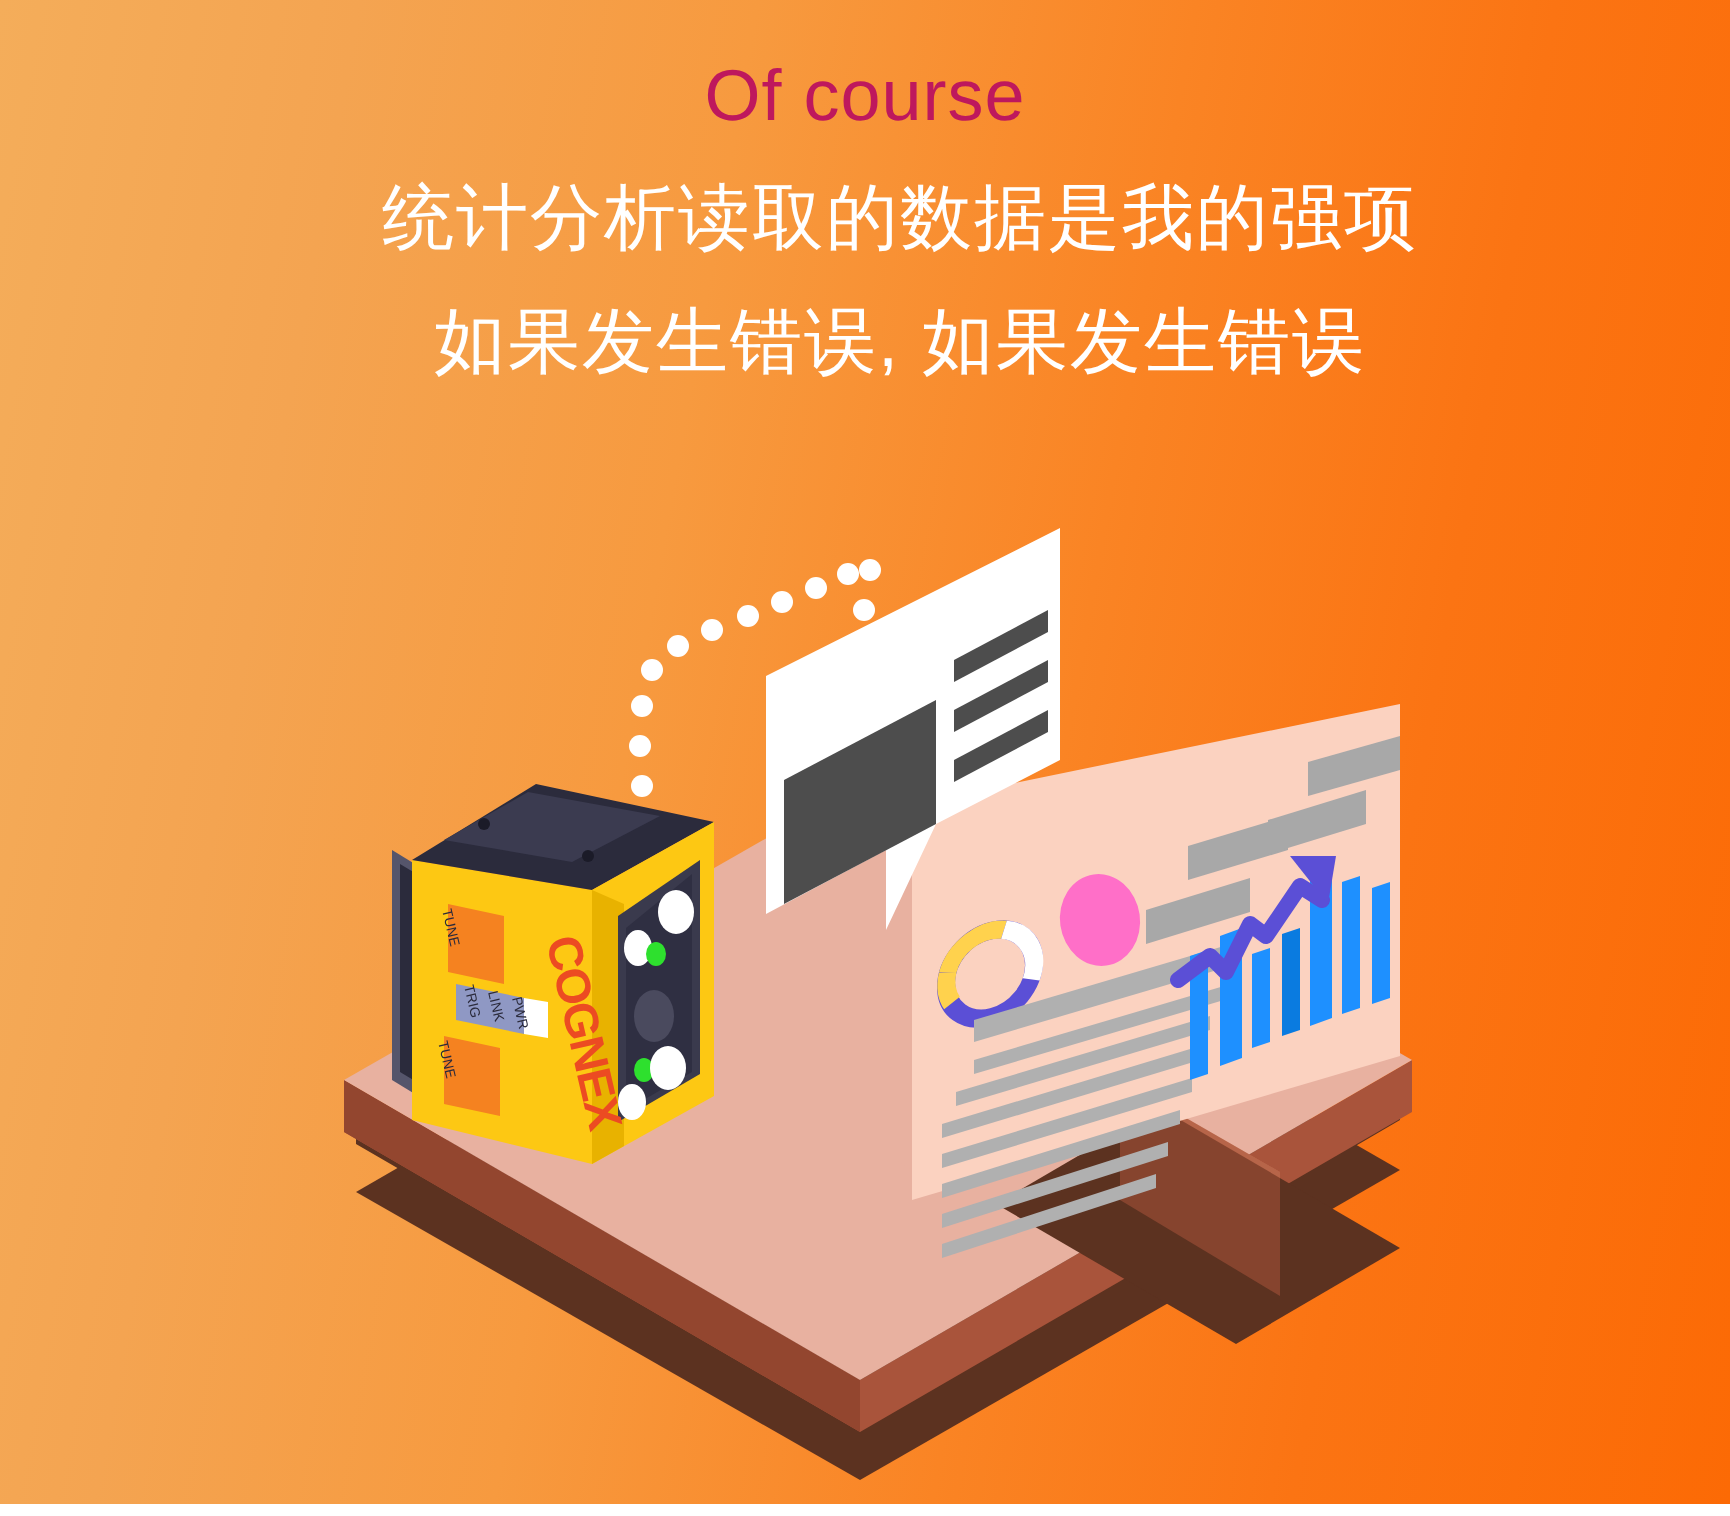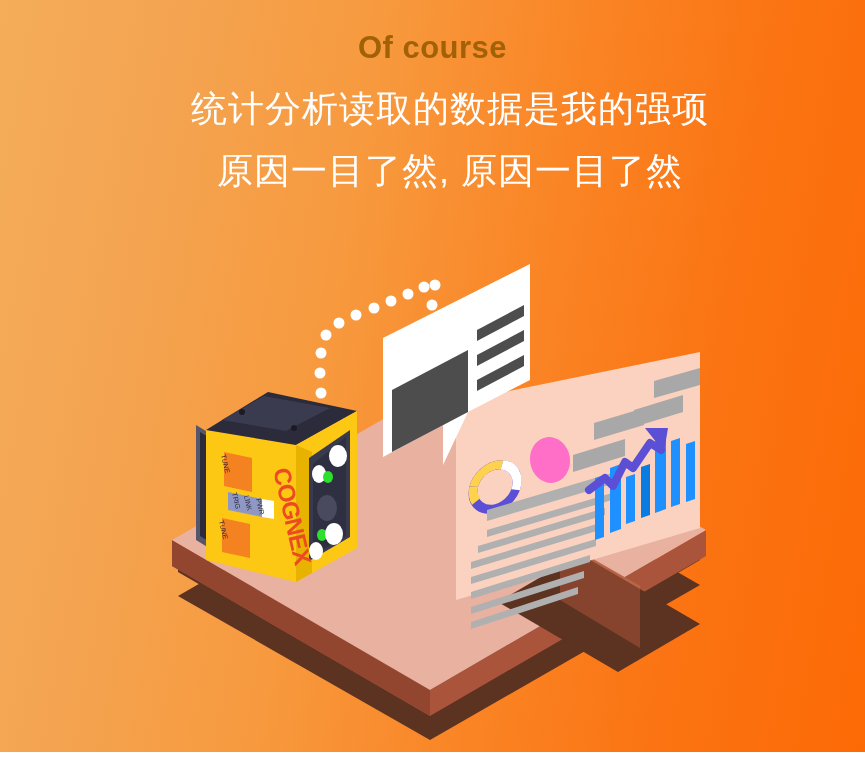--- a/index.html
+++ b/index.html
@@ -40,25 +40,25 @@
   .headline {
     position: absolute;
     left: 0;
     top: 18px;
     width: 865px;
     text-align: center;
     color: #ffffff;
     pointer-events: none;
   }
   .line-en {
-    font-size: 31px;
+    font-size: 36px;
     line-height: 60px;
-    font-weight: 700;
+    font-weight: 400;
     letter-spacing: 0.5px;
-    color: #a16207;
+    color: #be185d;
   }
   .line-cn {
     font-size: 36px;
     line-height: 62px;
     font-weight: 400;
     letter-spacing: 1px;
     color: #ffffff;
     padding-left: 35px;
   }
 
@@ -75,21 +75,21 @@
 <body>
 
 <div id="stage">
 
   <div class="bg"></div>
   <div class="bottom-strip"></div>
 
   <div class="headline">
     <div class="line-en">Of course</div>
     <div class="line-cn">统计分析读取的数据是我的强项</div>
-    <div class="line-cn">原因一目了然, 原因一目了然</div>
+    <div class="line-cn">如果发生错误, 如果发生错误</div>
   </div>
 
   <svg class="illus" viewBox="0 0 865 758">
 
     <path d="M178 556 L430 700 L700 545 L700 560 L430 718 L178 572 Z" fill="#5c3220"></path>
     <path d="M178 556 L430 700 L700 545 L448 400 Z" fill="#5c3220" transform="translate(0,40)"></path>
 
     <path d="M172 540 L430 690 L706 530 L706 556 L430 716 L172 566 Z" fill="#a9543b"></path>
     <path d="M172 540 L172 566 L430 716 L430 690 Z" fill="#93462f"></path>
 

